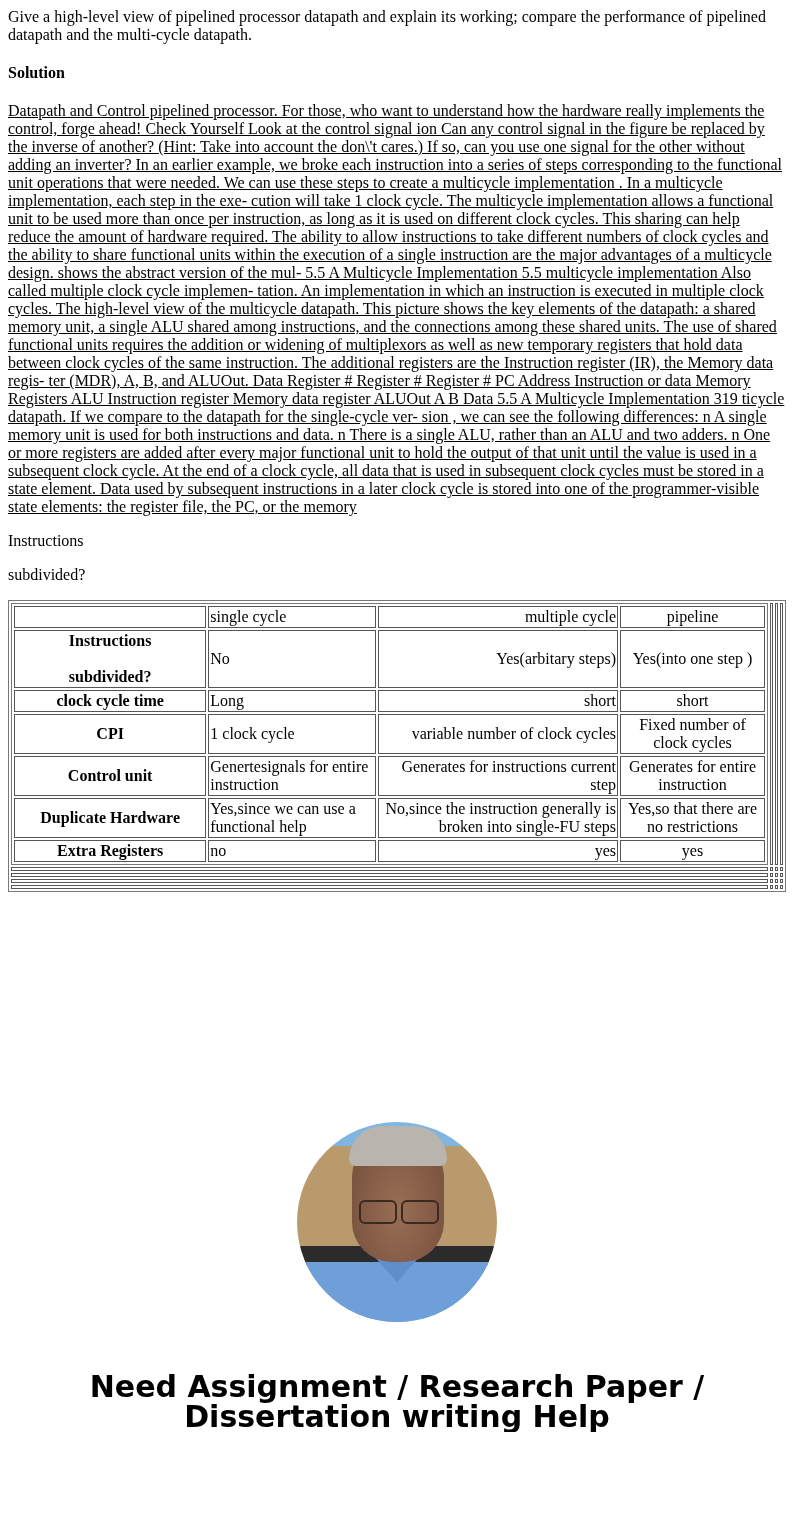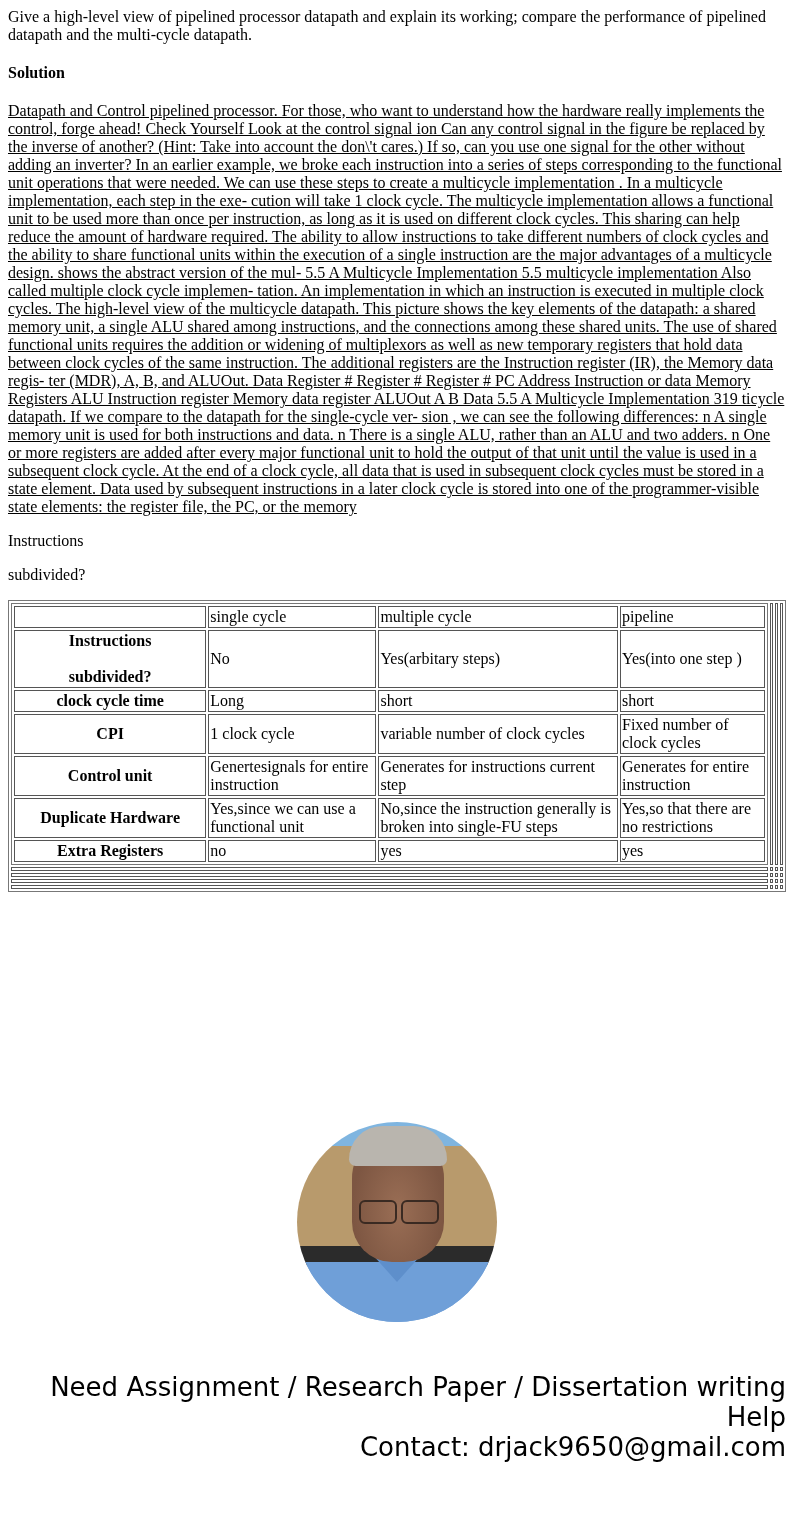--- a/index.html
+++ b/index.html
@@ -42,22 +42,22 @@
       vertical-align: middle;
       font-size: 16px;
       line-height: 18px;
     }
     table.inner td.rh {
       font-weight: bold;
       text-align: center;
       width: 187px;
     }
     table.inner td.c1 { width: 163px; }
-    table.inner td.c2 { width: 234px; }
-    table.inner td.c3 { width: 140px; }
+    table.inner td.c2 { width: 234px; text-align: right; }
+    table.inner td.c3 { width: 140px; text-align: center; }
     .rh-block p { margin: 0; }
     .rh-block p + p { margin-top: 18px; }
 
     .spacer { height: 230px; }
     .avatar-wrap { display: flex; justify-content: center; margin-top: 0; }
     .avatar {
       width: 200px; height: 200px; border-radius: 50%;
       overflow: hidden; position: relative;
       background: linear-gradient(180deg, #7fb5e0 0%, #7fb5e0 12%, #b89a6c 12%, #b89a6c 62%, #2b2b2b 62%, #2b2b2b 72%, #6d9fd6 72%, #6d9fd6 100%);
     }
@@ -80,24 +80,24 @@
       position: absolute; left: 0; top: 140px; width: 200px; height: 70px;
       background: #6f9fd8;
     }
     .avatar .collar {
       position: absolute; left: 75px; top: 132px; width: 50px; height: 28px;
       background: #5e8fcb; clip-path: polygon(0 0, 50% 100%, 100% 0);
     }
 
     .promo {
       font-family: "DejaVu Sans", sans-serif;
-      font-weight: normal;
-      font-size: 26px;
+      font-weight: bold;
+      font-size: 30px;
       line-height: 30px;
-      text-align: right;
+      text-align: center;
       margin-top: 50px;
     }
   </style>
 </head>
 <body>
 
 <div class="wrap">
   <p class="question">Give a high-level view of pipelined processor datapath and explain its working; compare the performance of pipelined datapath and the multi-cycle datapath.</p>
   <h3>Solution</h3>
   <p class="body-text">Datapath and Control pipelined processor. For those, who want to understand how the hardware really implements the control, forge ahead! Check Yourself Look at the control signal ion Can any control signal in the figure be replaced by the inverse of another? (Hint: Take into account the don\'t cares.) If so, can you use one signal for the other without adding an inverter? In an earlier example, we broke each instruction into a series of steps corresponding to the functional unit operations that were needed. We can use these steps to create a multicycle implementation . In a multicycle implementation, each step in the exe- cution will take 1 clock cycle. The multicycle implementation allows a functional unit to be used more than once per instruction, as long as it is used on different clock cycles. This sharing can help reduce the amount of hardware required. The ability to allow instructions to take different numbers of clock cycles and the ability to share functional units within the execution of a single instruction are the major advantages of a multicycle design. shows the abstract version of the mul- 5.5 A Multicycle Implementation 5.5 multicycle implementation Also called multiple clock cycle implemen- tation. An implementation in which an instruction is executed in multiple clock cycles. The high-level view of the multicycle datapath. This picture shows the key elements of the datapath: a shared memory unit, a single ALU shared among instructions, and the connections among these shared units. The use of shared functional units requires the addition or widening of multiplexors as well as new temporary registers that hold data between clock cycles of the same instruction. The additional registers are the Instruction register (IR), the Memory data regis- ter (MDR), A, B, and ALUOut. Data Register # Register # Register # PC Address Instruction or data Memory Registers ALU Instruction register Memory data register ALUOut A B Data 5.5 A Multicycle Implementation 319 ticycle datapath. If we compare to the datapath for the single-cycle ver- sion , we can see the following differences: n A single memory unit is used for both instructions and data. n There is a single ALU, rather than an ALU and two adders. n One or more registers are added after every major functional unit to hold the output of that unit until the value is used in a subsequent clock cycle. At the end of a clock cycle, all data that is used in subsequent clock cycles must be stored in a state element. Data used by subsequent instructions in a later clock cycle is stored into one of the programmer-visible state elements: the register file, the PC, or the memory</p>
@@ -140,21 +140,21 @@
                 <td class="c3">Fixed number of clock cycles</td>
               </tr>
               <tr>
                 <td class="rh">Control unit</td>
                 <td class="c1">Genertesignals for entire instruction</td>
                 <td class="c2">Generates for instructions current step</td>
                 <td class="c3">Generates for entire instruction</td>
               </tr>
               <tr>
                 <td class="rh">Duplicate Hardware</td>
-                <td class="c1">Yes,since we can use a functional unit</td>
+                <td class="c1">Yes,since we can use a functional help</td>
                 <td class="c2">No,since the instruction generally is broken into single-FU steps</td>
                 <td class="c3">Yes,so that there are no restrictions</td>
               </tr>
               <tr>
                 <td class="rh">Extra Registers</td>
                 <td class="c1">no</td>
                 <td class="c2">yes</td>
                 <td class="c3">yes</td>
               </tr>
             </tbody>
@@ -199,15 +199,14 @@
       <div class="collar"></div>
       <div class="head"></div>
       <div class="hair"></div>
       <div class="glasses-l"></div>
       <div class="glasses-r"></div>
     </div>
   </div>
 
   <div class="promo">
     <div>Need Assignment / Research Paper / Dissertation writing Help</div>
-    <div>Contact: drjack9650@gmail.com</div>
   </div>
 </div>
 
 </body></html>

